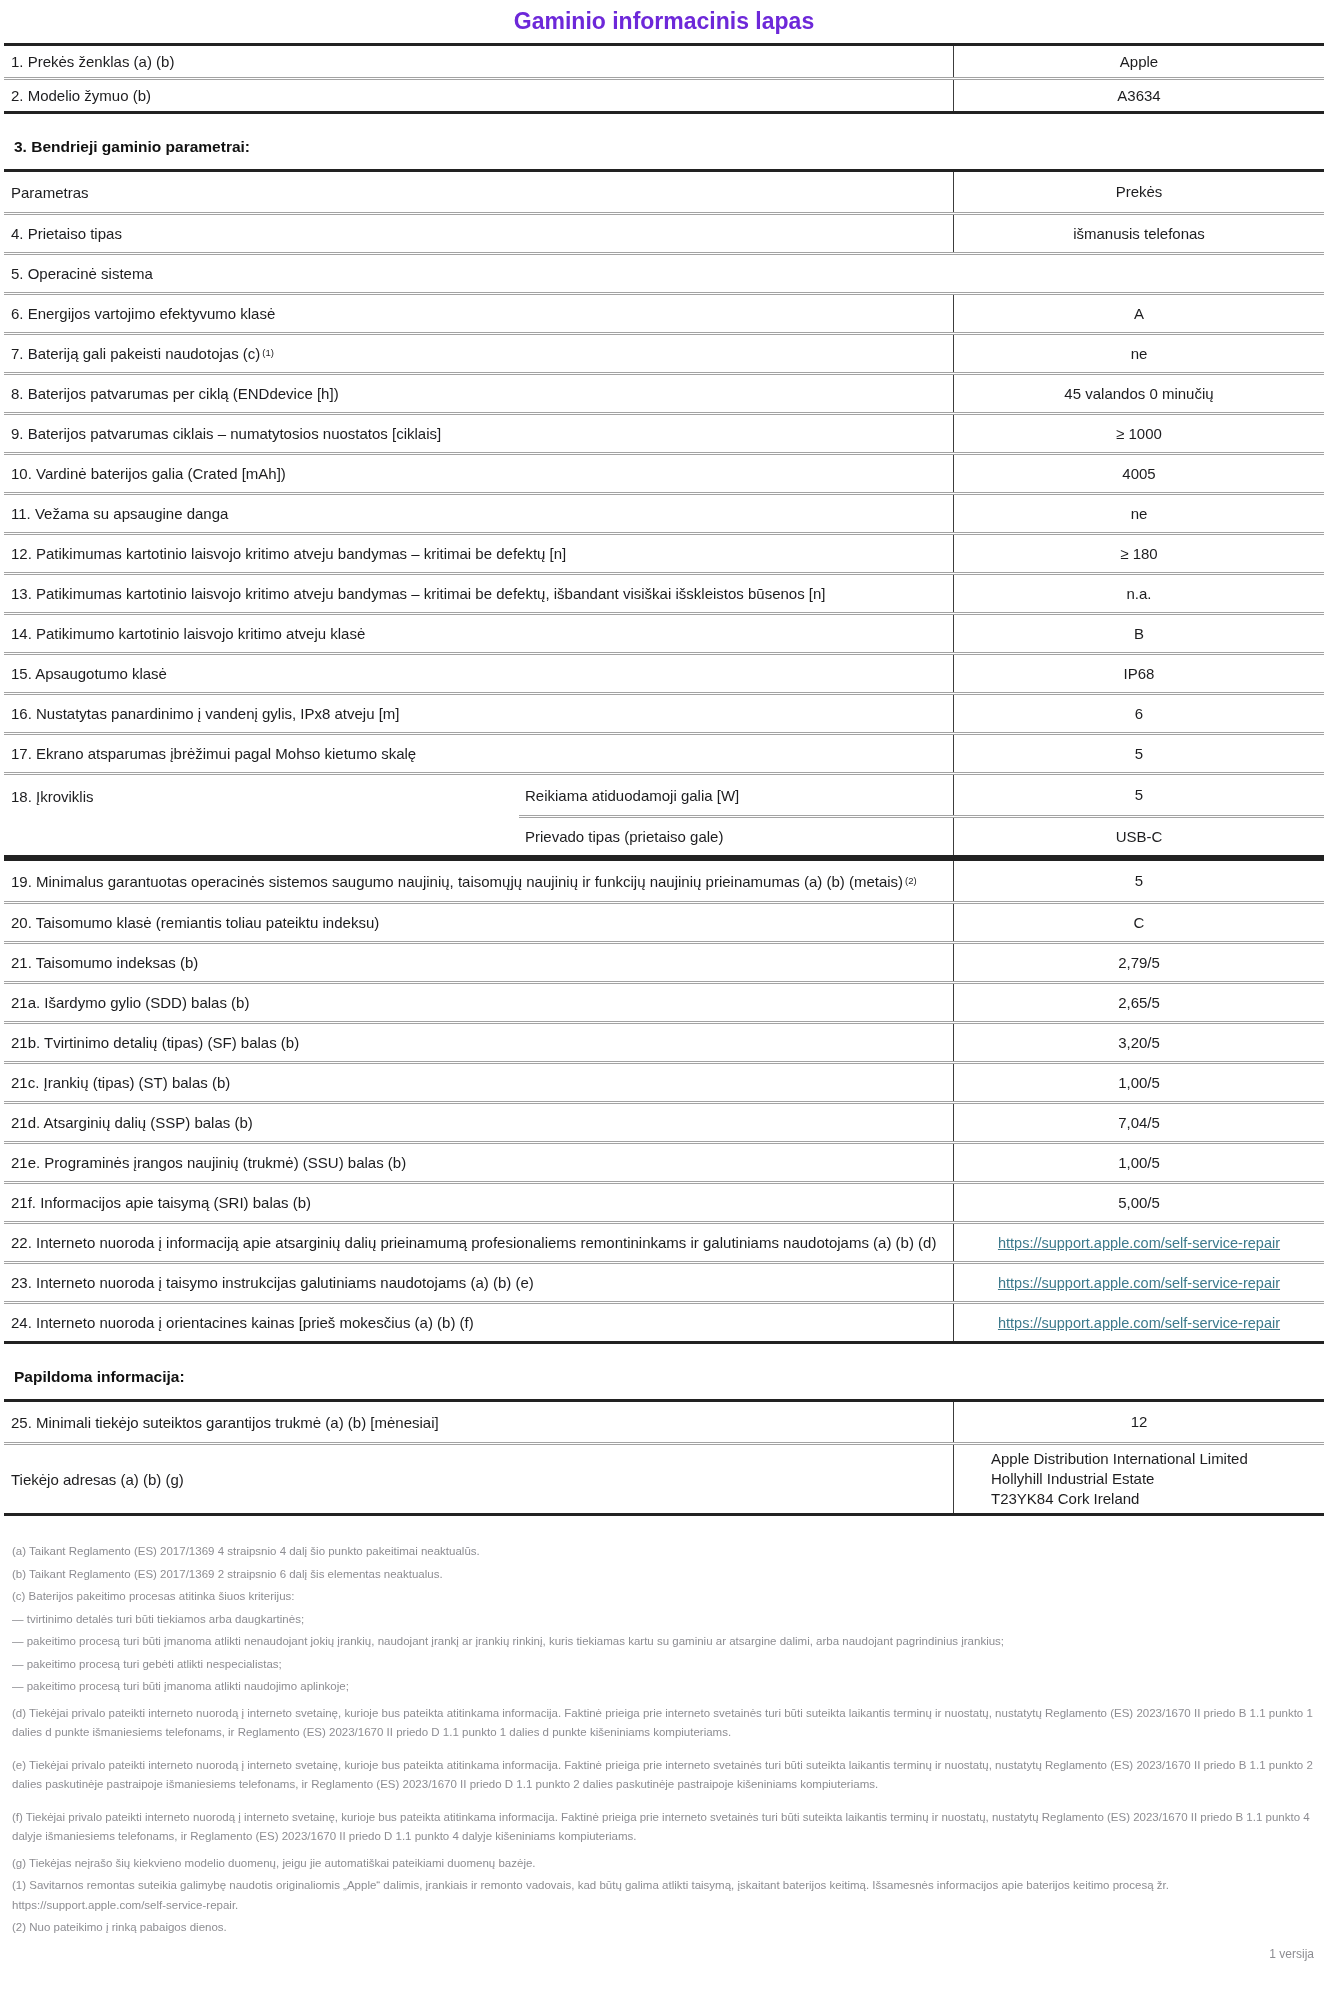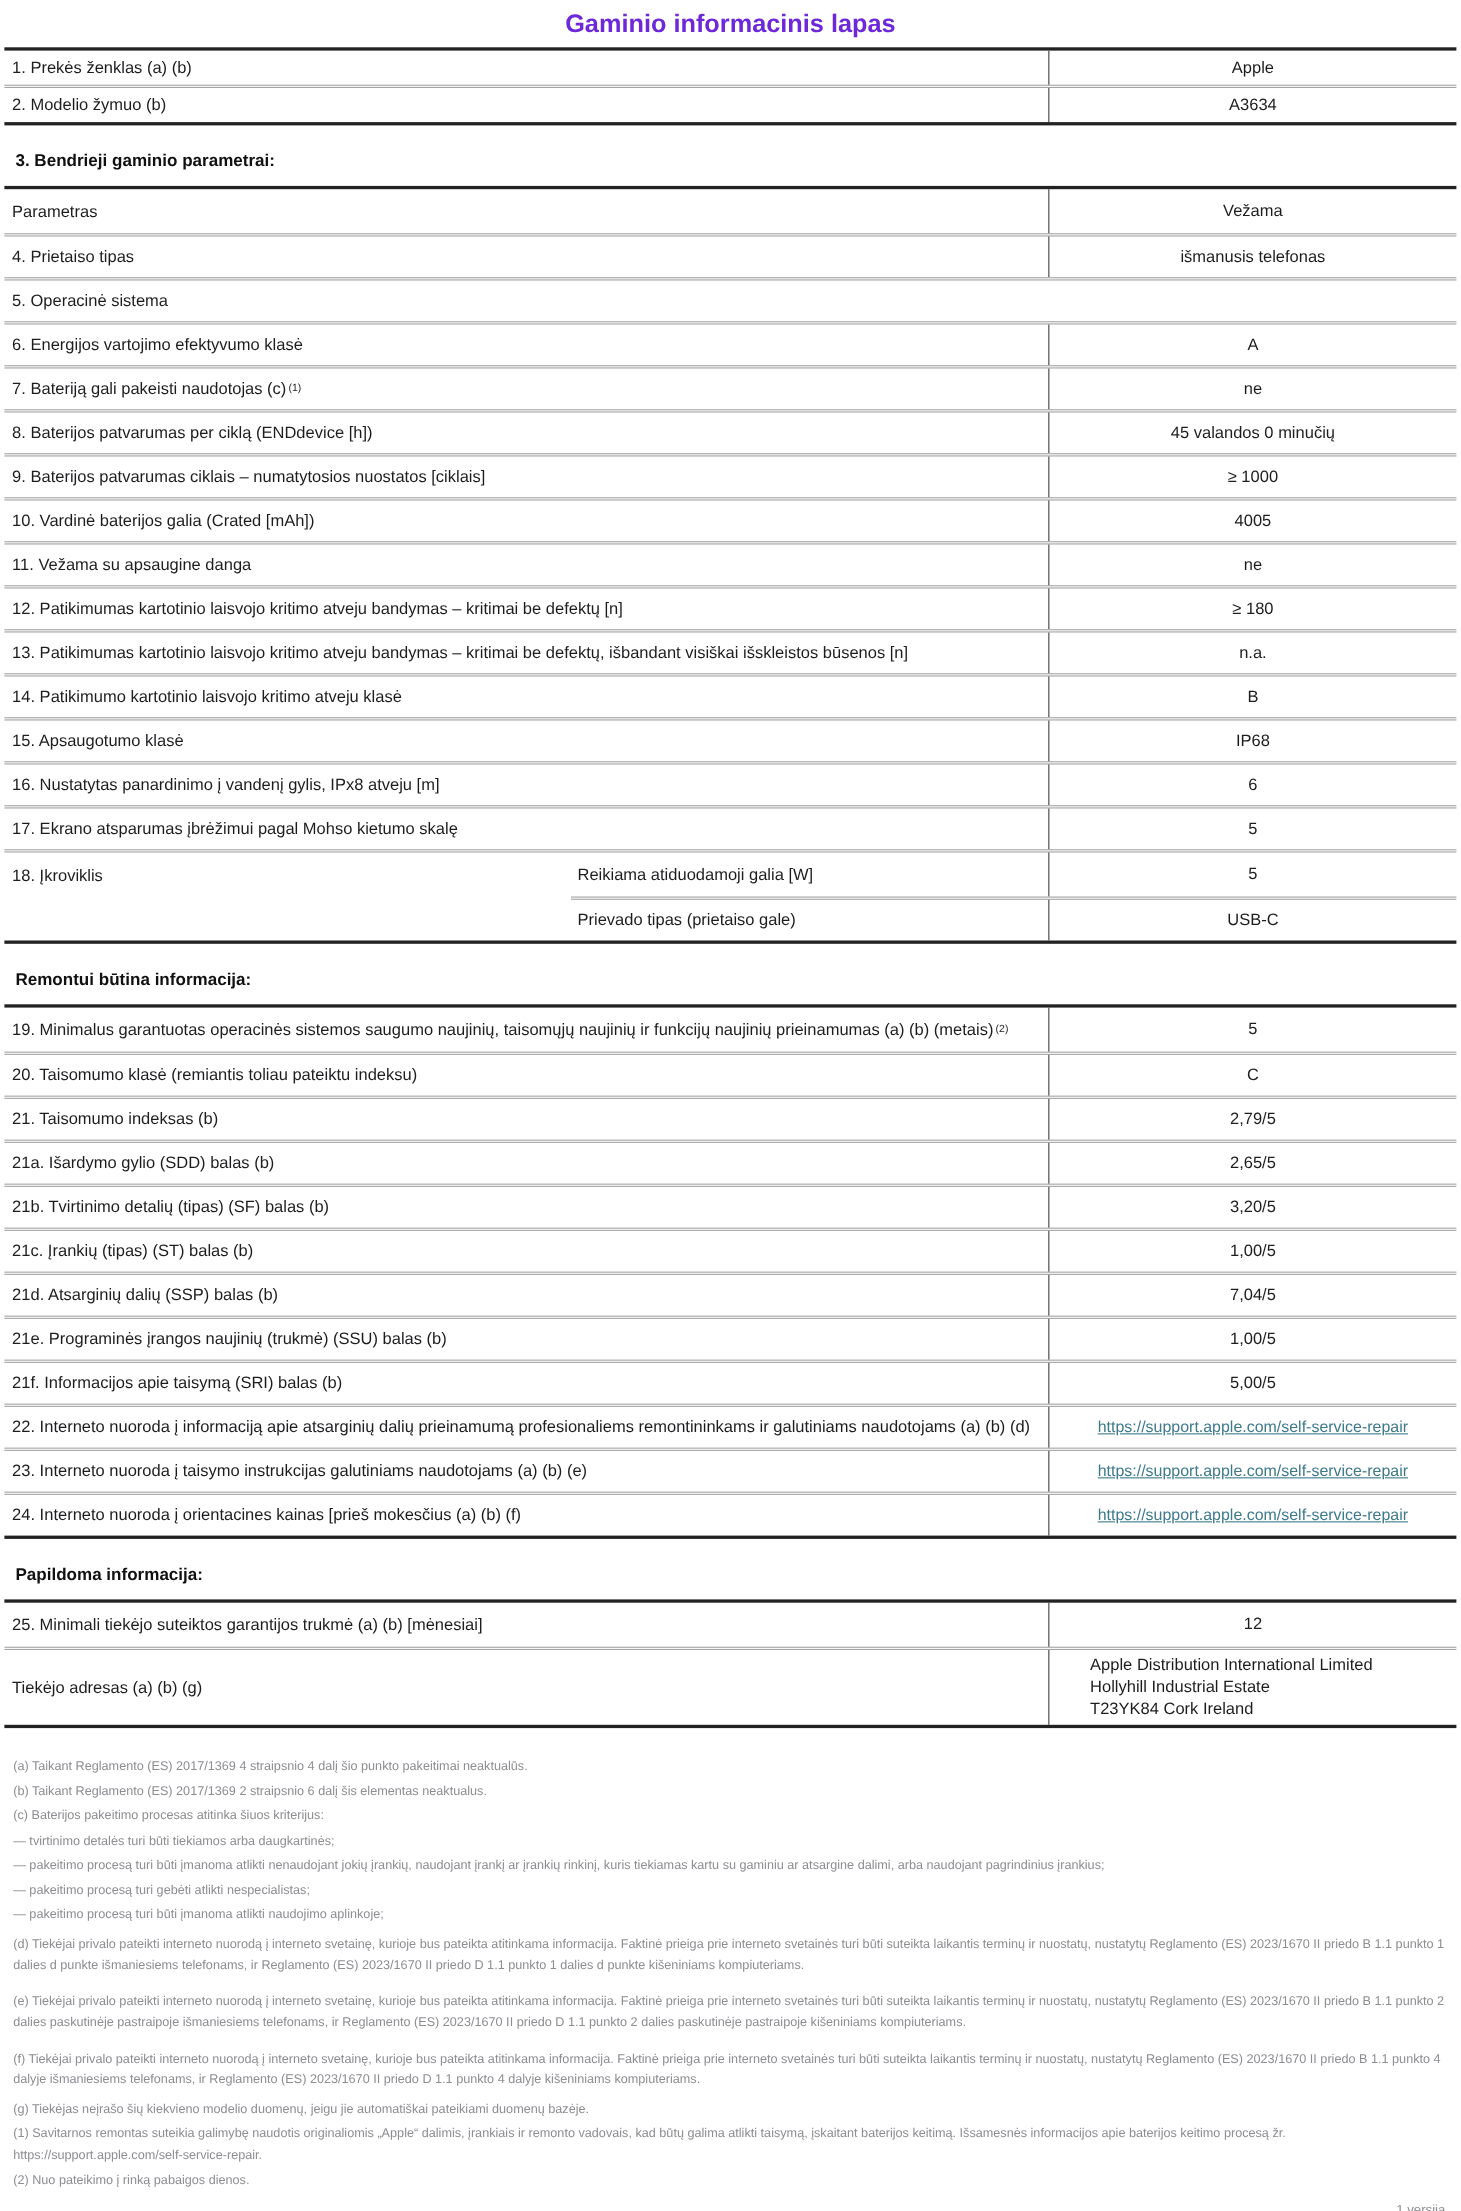--- a/index.html
+++ b/index.html
@@ -55,21 +55,21 @@
       <div class="lbl">2. Modelio žymuo (b)</div>
       <div class="val">A3634</div>
     </div>
   </div>
 
   <h2 class="sect">3. Bendrieji gaminio parametrai:</h2>
 
   <div class="tbl">
     <div class="row">
       <div class="lbl">Parametras</div>
-      <div class="val">Vežama</div>
+      <div class="val">Prekės</div>
     </div>
     <div class="row">
       <div class="lbl">4. Prietaiso tipas</div>
       <div class="val">išmanusis telefonas</div>
     </div>
     <div class="row">
       <div class="lbl">5. Operacinė sistema</div>
     </div>
     <div class="row">
       <div class="lbl">6. Energijos vartojimo efektyvumo klasė</div>
@@ -130,21 +130,20 @@
           <div class="val">5</div>
         </div>
         <div class="subrow">
           <div class="sublbl">Prievado tipas (prietaiso gale)</div>
           <div class="val">USB-C</div>
         </div>
       </div>
     </div>
   </div>
 
-  <h2 class="sect">Remontui būtina informacija:</h2>
 
   <div class="tbl">
     <div class="row">
       <div class="lbl">
           <span>19. Minimalus garantuotas operacinės sistemos saugumo naujinių, taisomųjų naujinių ir funkcijų naujinių prieinamumas (a) (b) (metais)</span>
           <sup class="fnmark">(2)</sup>
         </div>
       <div class="val">5</div>
     </div>
     <div class="row">

